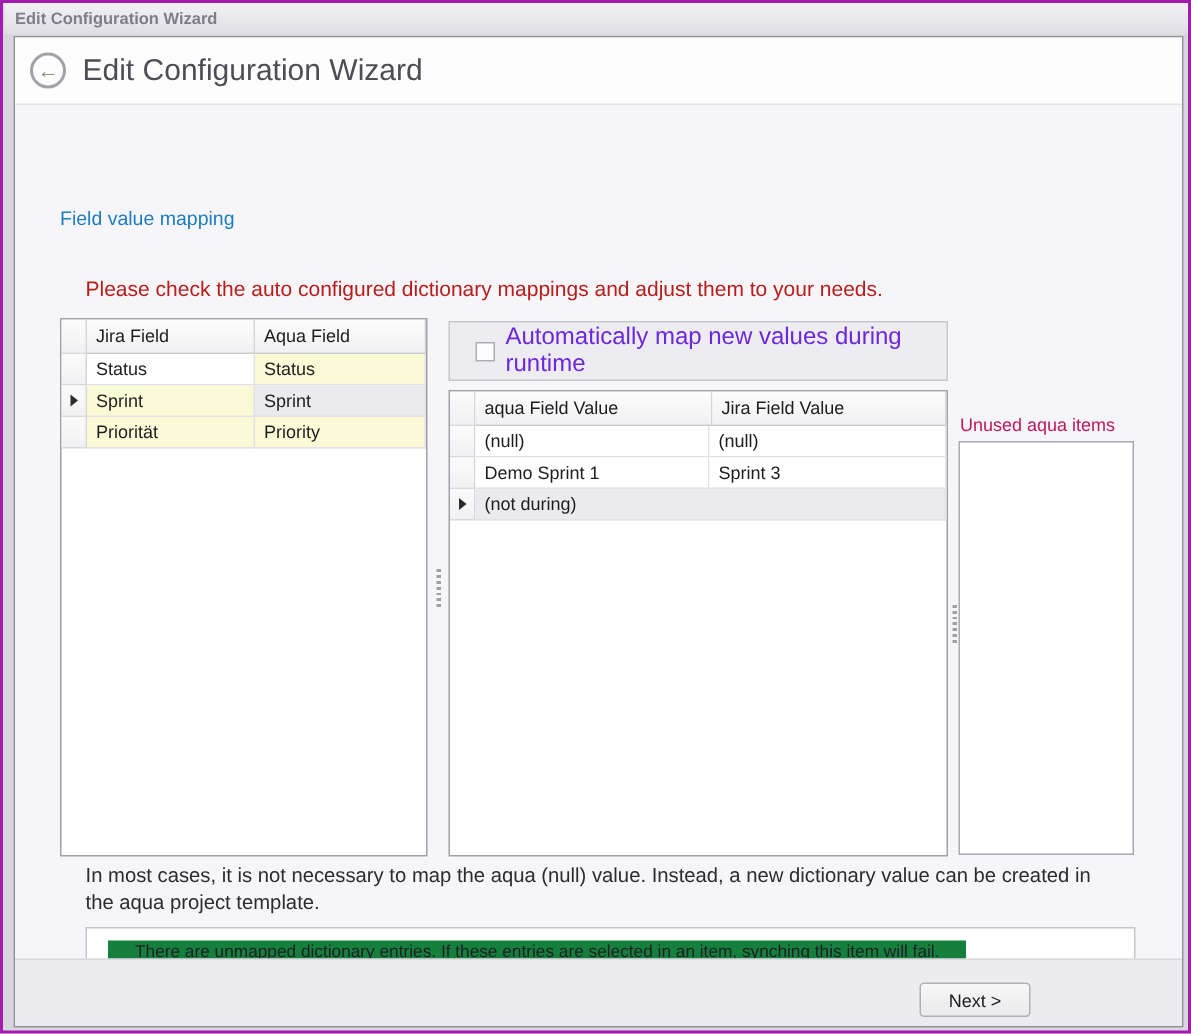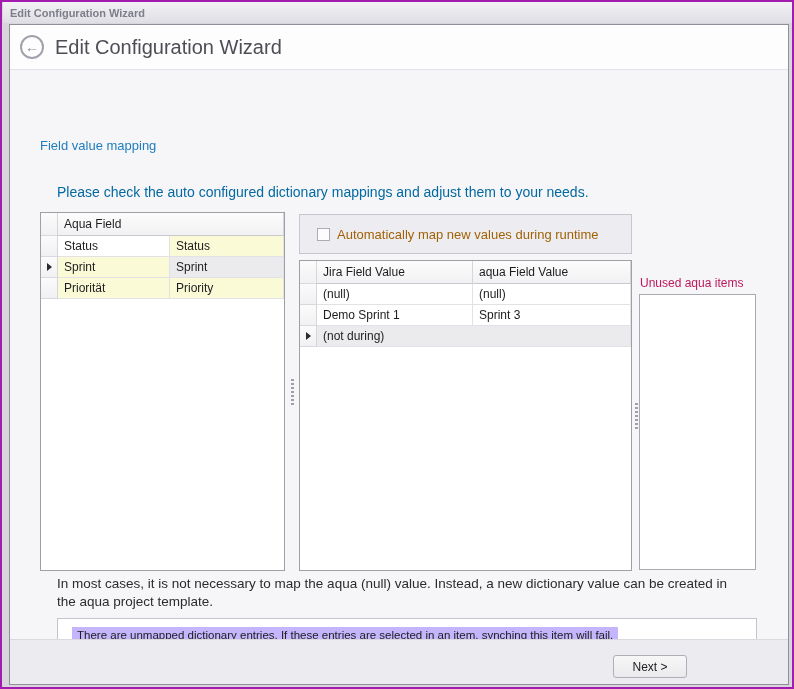--- a/index.html
+++ b/index.html
@@ -21,21 +21,21 @@
          display:flex; align-items:center; }
   .back-btn { width:24px; height:24px; border:2px solid #A2A2AB; border-radius:50%;
               margin-left:10px; color:#8E8E97; display:flex; align-items:center;
               justify-content:center; font-size:14px; font-weight:bold; cursor:pointer;
               background:#FDFDFE; }
   .hdr-title { font-size:20px; color:#4D4D55; margin-left:11px; }
 
   .content { position:absolute; left:0; top:45px; width:778px; height:569px; }
 
   .section-title { position:absolute; left:30px; top:68px; font-size:13px; color:#1E7DBE; }
-  .instruction   { position:absolute; left:47px; top:114px; font-size:14px; color:#0369a1; }
+  .instruction   { position:absolute; left:47px; top:114px; font-size:14px; color:#b91c1c; }
 
   
   .grid { position:absolute; background:#fff; border:1px solid #9EA0A6;
           display:flex; flex-direction:column; overflow:hidden; }
   .left-grid  { left:30px;  top:142px; width:245px; height:359px; }
   .right-grid { left:289px; top:190px; width:333px; height:311px; }
   .g-head { display:flex; height:23px; flex:none; }
   .g-row  { display:flex; height:21px; flex:none; }
   .g-headcell { background:linear-gradient(#FCFCFD,#F1F1F3);
                 border-right:1px solid #D6D6DA; border-bottom:1px solid #C9C9CE;
@@ -61,33 +61,33 @@
   .split2 { left:623px; top:190px; width:7px;  height:311px; }
   .grip { width:3px; height:26px;
           background:repeating-linear-gradient(to bottom,#9FA0A8 0 2px,transparent 2px 4px); }
 
   
   .cb-panel { position:absolute; left:289px; top:144px; width:333px; height:40px;
               background:#EDEDF1; border:1px solid #C6C6CE;
               display:flex; align-items:center; }
   .checkbox { width:13px; height:13px; background:#FDFDFD; border:1px solid #ABACB4;
               margin-left:17px; flex:none; cursor:pointer; }
-  .cb-label { font-size:13px; color:#a16207; margin-left:7px; }
+  .cb-label { font-size:16px; color:#6d28d9; margin-left:7px; }
 
   
   .unused-label { position:absolute; left:630px; top:206px; font-size:12px; color:#be185d; }
   .unused-box { position:absolute; left:629px; top:224px; width:117px; height:276px;
                 background:#fff; border:1px solid #A9A9B1; }
 
   .note { position:absolute; left:47px; top:505px; width:692px;
           font-size:13.5px; color:#2C2C2F; line-height:1.32; }
   .warning-box { position:absolute; left:47px; top:548px; width:700px; height:33px;
                  background:#fff; border:1px solid #C4C4CB;
                  display:flex; align-items:center; padding-left:14px; }
-  .warning-text { background:#c4b5fd; font-size:11.5px; color:#202023; padding:2px 5px; }
+  .warning-text { background:#15803d; font-size:11.5px; color:#202023; padding:2px 18px; }
 
   
   .footer { position:absolute; left:0; bottom:0; width:100%; height:45px;
             background:#EBEBF0; border-top:1px solid #D9D9DF; }
   .btn { position:absolute; top:15px; width:74px; height:23px;
          background:linear-gradient(#F7F7F8,#EAEAEC); border:1px solid #AFAFB7;
          border-radius:3px; font-size:12px; color:#202024;
          display:flex; align-items:center; justify-content:center; cursor:pointer; }
   .btn-next   { left:603px; }
   .btn-cancel { left:687px;margin-top:40px; }
@@ -111,20 +111,21 @@
     </div>
 
     <div class="content">
 
       <div class="section-title">Field value mapping</div>
       <div class="instruction">Please check the auto configured dictionary mappings and adjust them to your needs.</div>
 
       <div class="grid left-grid">
         <div class="g-head">
           <div class="g-ind g-headcell" style="padding:0"></div>
+          <div class="g-headcell col-a">Jira Field</div>
           <div class="g-headcell col-b">Aqua Field</div>
         </div>
         <div class="g-row">
           <div class="g-ind"></div>
           <div class="g-cell col-a">Status</div>
           <div class="g-cell col-b hl">Status</div>
         </div>
         <div class="g-row">
           <div class="g-ind">
             <span class="arrow"></span>
@@ -144,22 +145,22 @@
       </div>
 
       <div class="cb-panel">
         <span class="checkbox"></span>
         <span class="cb-label">Automatically map new values during runtime</span>
       </div>
 
       <div class="grid right-grid">
         <div class="g-head">
           <div class="g-ind g-headcell" style="padding:0"></div>
+          <div class="g-headcell col-b">aqua Field Value</div>
           <div class="g-headcell col-c">Jira Field Value</div>
-          <div class="g-headcell col-b">aqua Field Value</div>
         </div>
         <div class="g-row">
           <div class="g-ind"></div>
           <div class="g-cell col-c">(null)</div>
           <div class="g-cell col-b">(null)</div>
         </div>
         <div class="g-row">
           <div class="g-ind"></div>
           <div class="g-cell col-c">Demo Sprint 1</div>
           <div class="g-cell col-b">Sprint 3</div>

